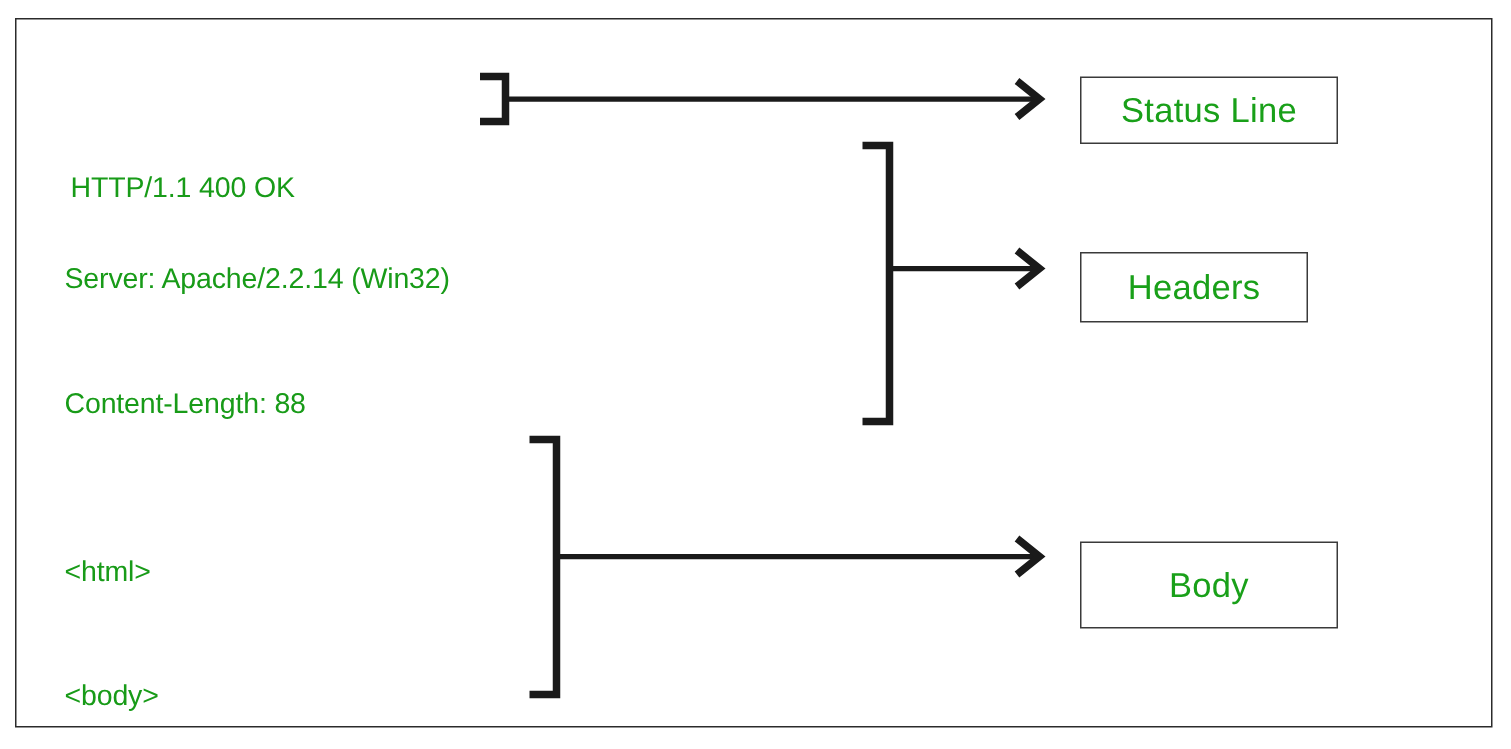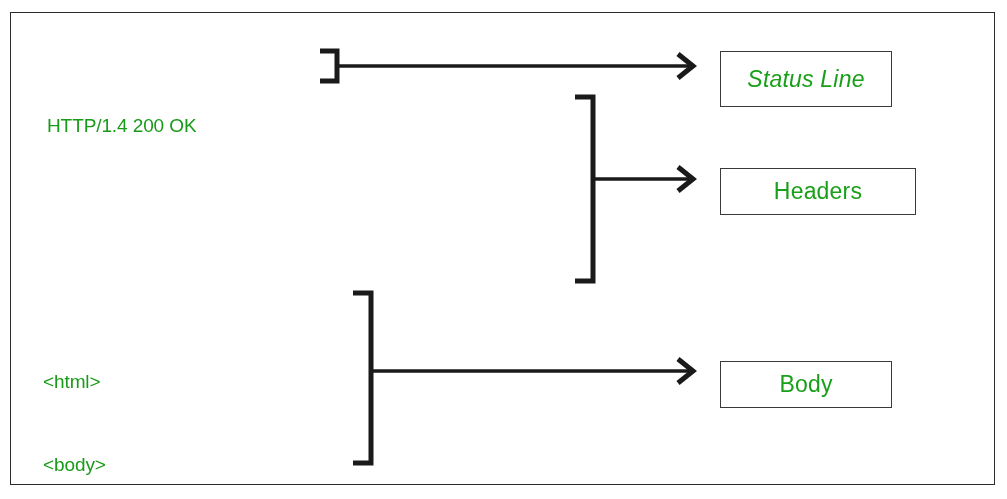--- a/index.html
+++ b/index.html
@@ -46,44 +46,46 @@
     border: 1.6px solid #3a3a3a;
     background: #ffffff;
     box-sizing: border-box;
     display: flex;
     align-items: center;
     justify-content: center;
     color: #19a019;
     font-size: 23px;
     letter-spacing: 0.2px;
   }
-  #box-status-line { left: 709px; top: 38px;  width: 172px; height: 56px; font-style: italic; }
-  #box-headers     { left: 709px; top: 155px; width: 196px; height: 47px; }
-  #box-body        { left: 709px; top: 348px; width: 172px; height: 47px; }
+  #box-status-line { left: 709px; top: 38px;  width: 172px; height: 45px; }
+  #box-headers     { left: 709px; top: 155px; width: 152px; height: 47px; }
+  #box-body        { left: 709px; top: 348px; width: 172px; height: 58px; }
 
   
   #connectors {
     position: absolute;
     left: 0;
     top: 0;
     width: 1007px;
     height: 499px;
     pointer-events: none;
   }
 </style>
 </head>
 <body>
 
 <div id="diagram-frame">
 
   <div class="msg-block" id="status-line-block">
-    <span class="msg-line">HTTP/1.4 200 OK</span>
+    <span class="msg-line">HTTP/1.1 400 OK</span>
   </div>
 
   <div class="msg-block" id="headers-block">
+    <span class="msg-line">Server: Apache/2.2.14 (Win32)</span>
+    <span class="msg-line">Content-Length: 88</span>
     
     
   </div>
 
   <div class="msg-block" id="body-block">
     <span class="msg-line">&lt;html&gt;</span>
     <span class="msg-line">&lt;body&gt;</span>
     
     
     

